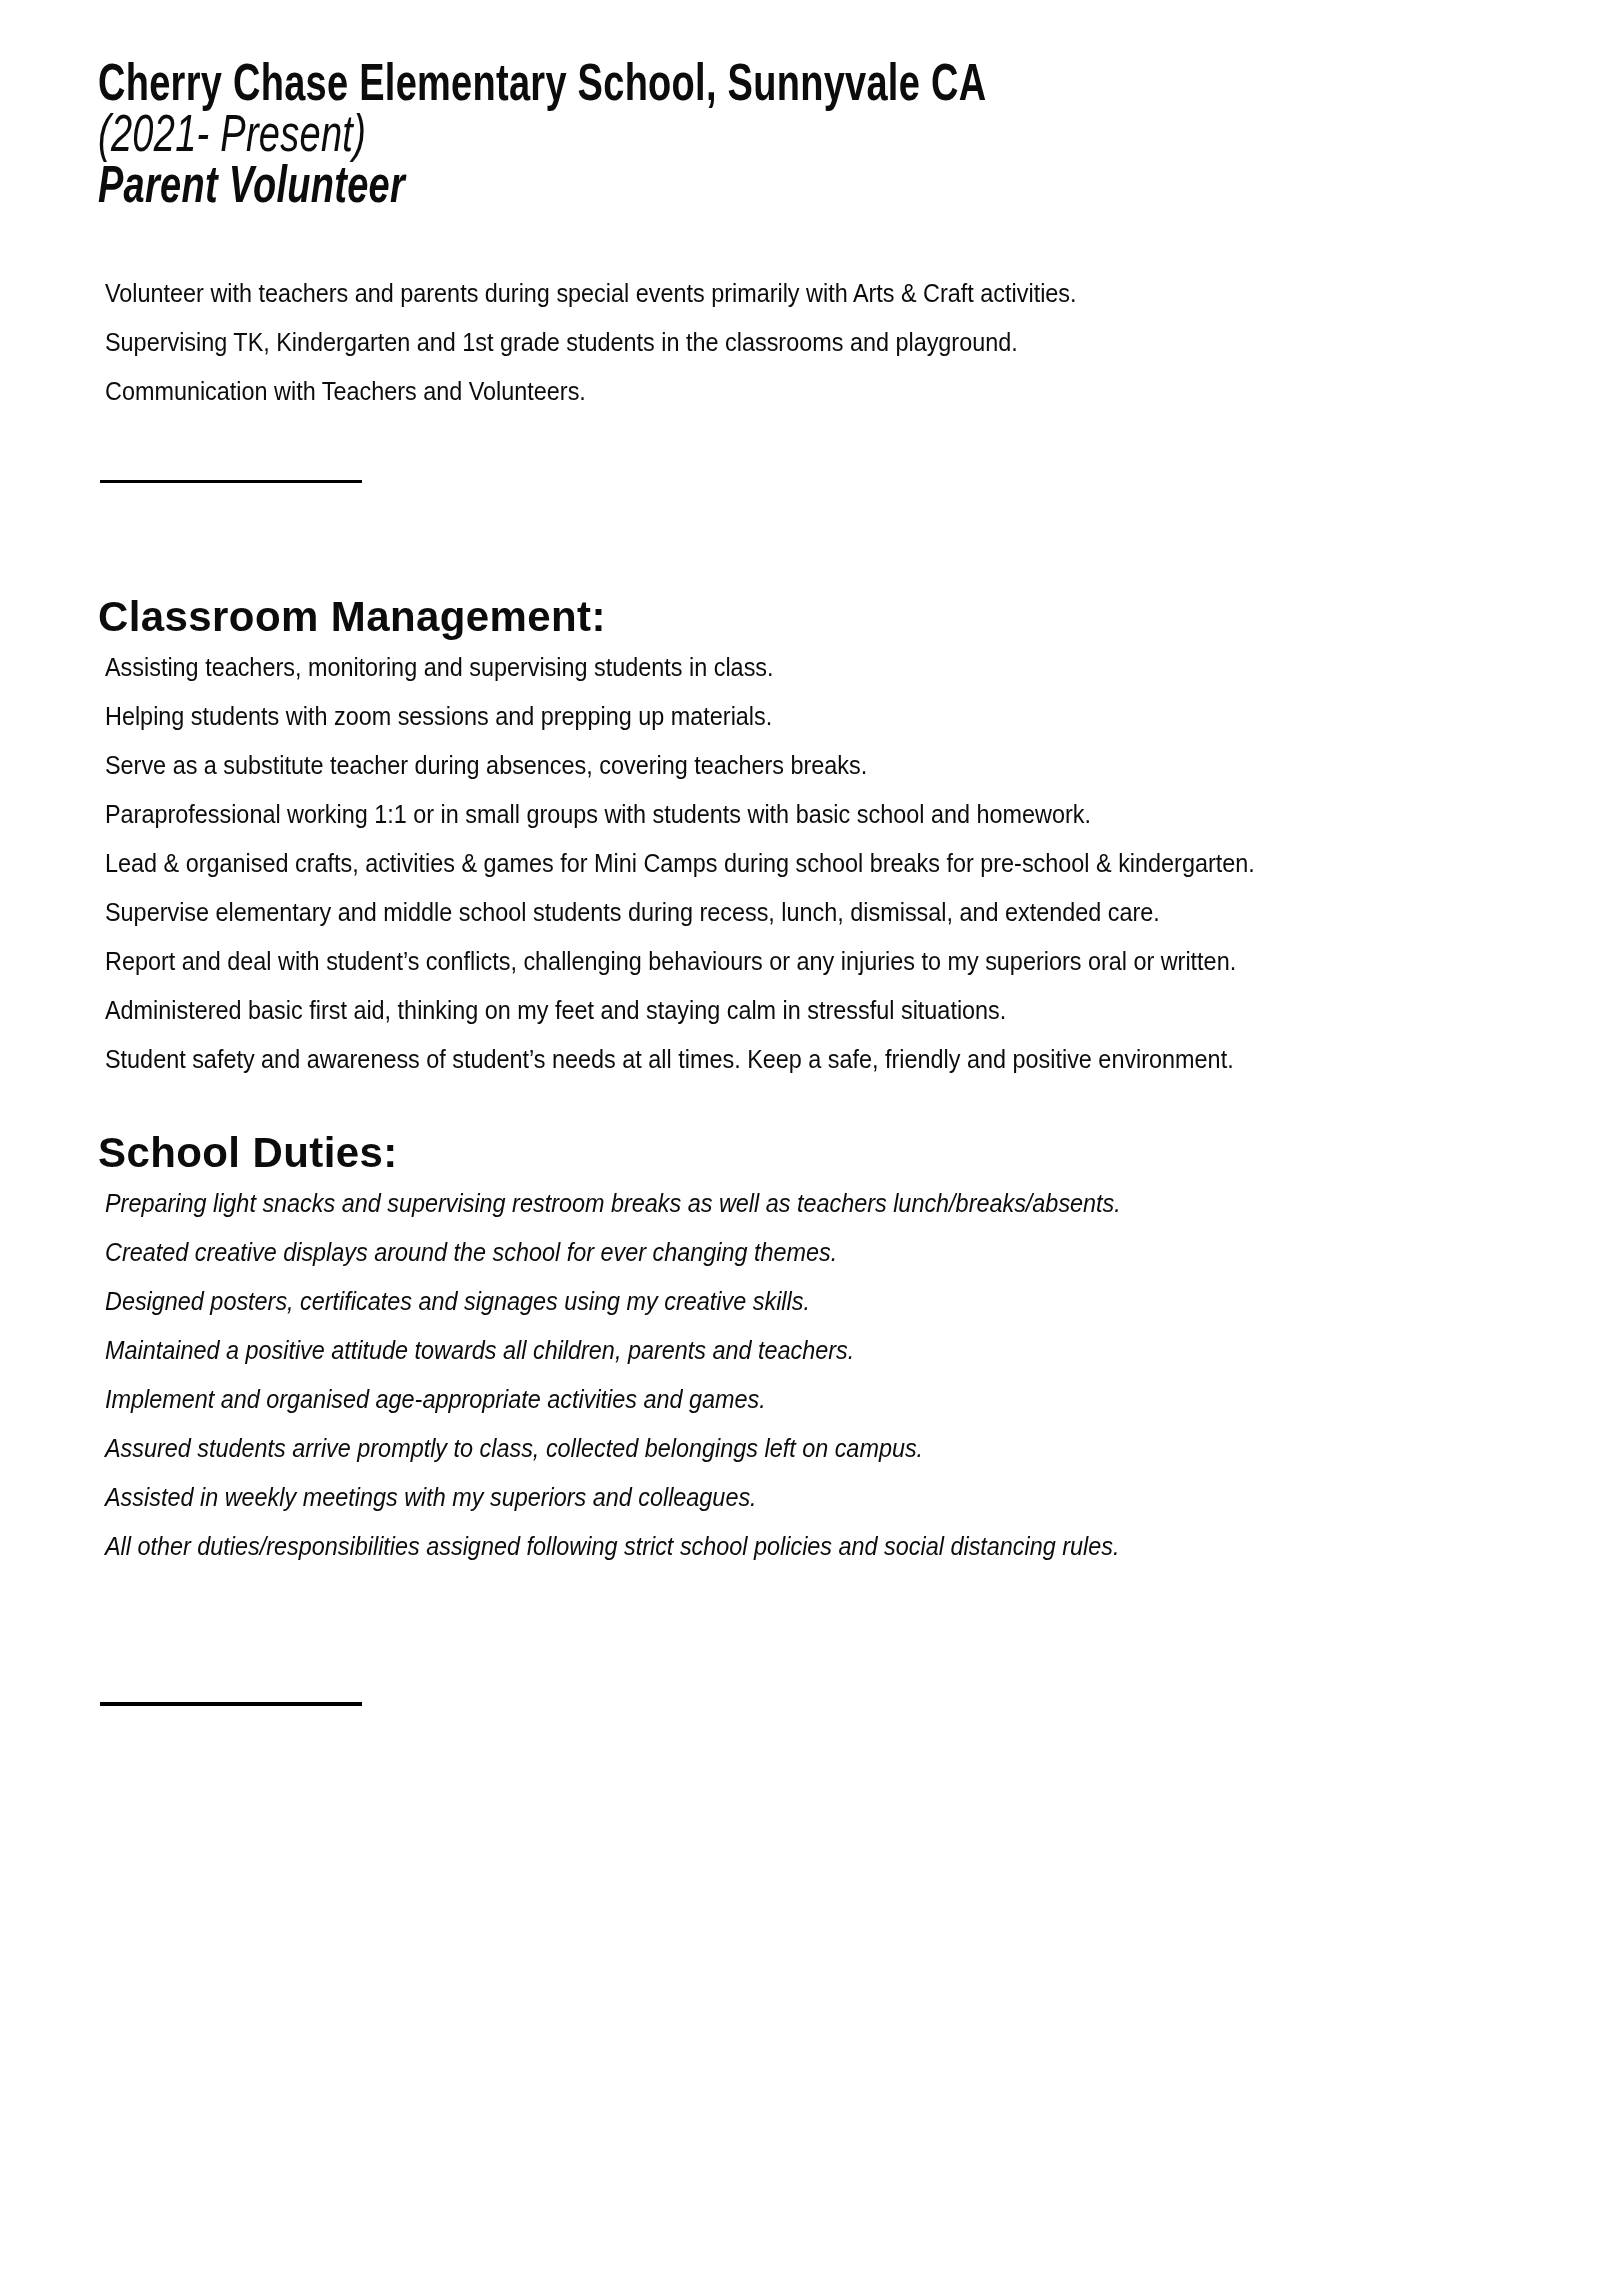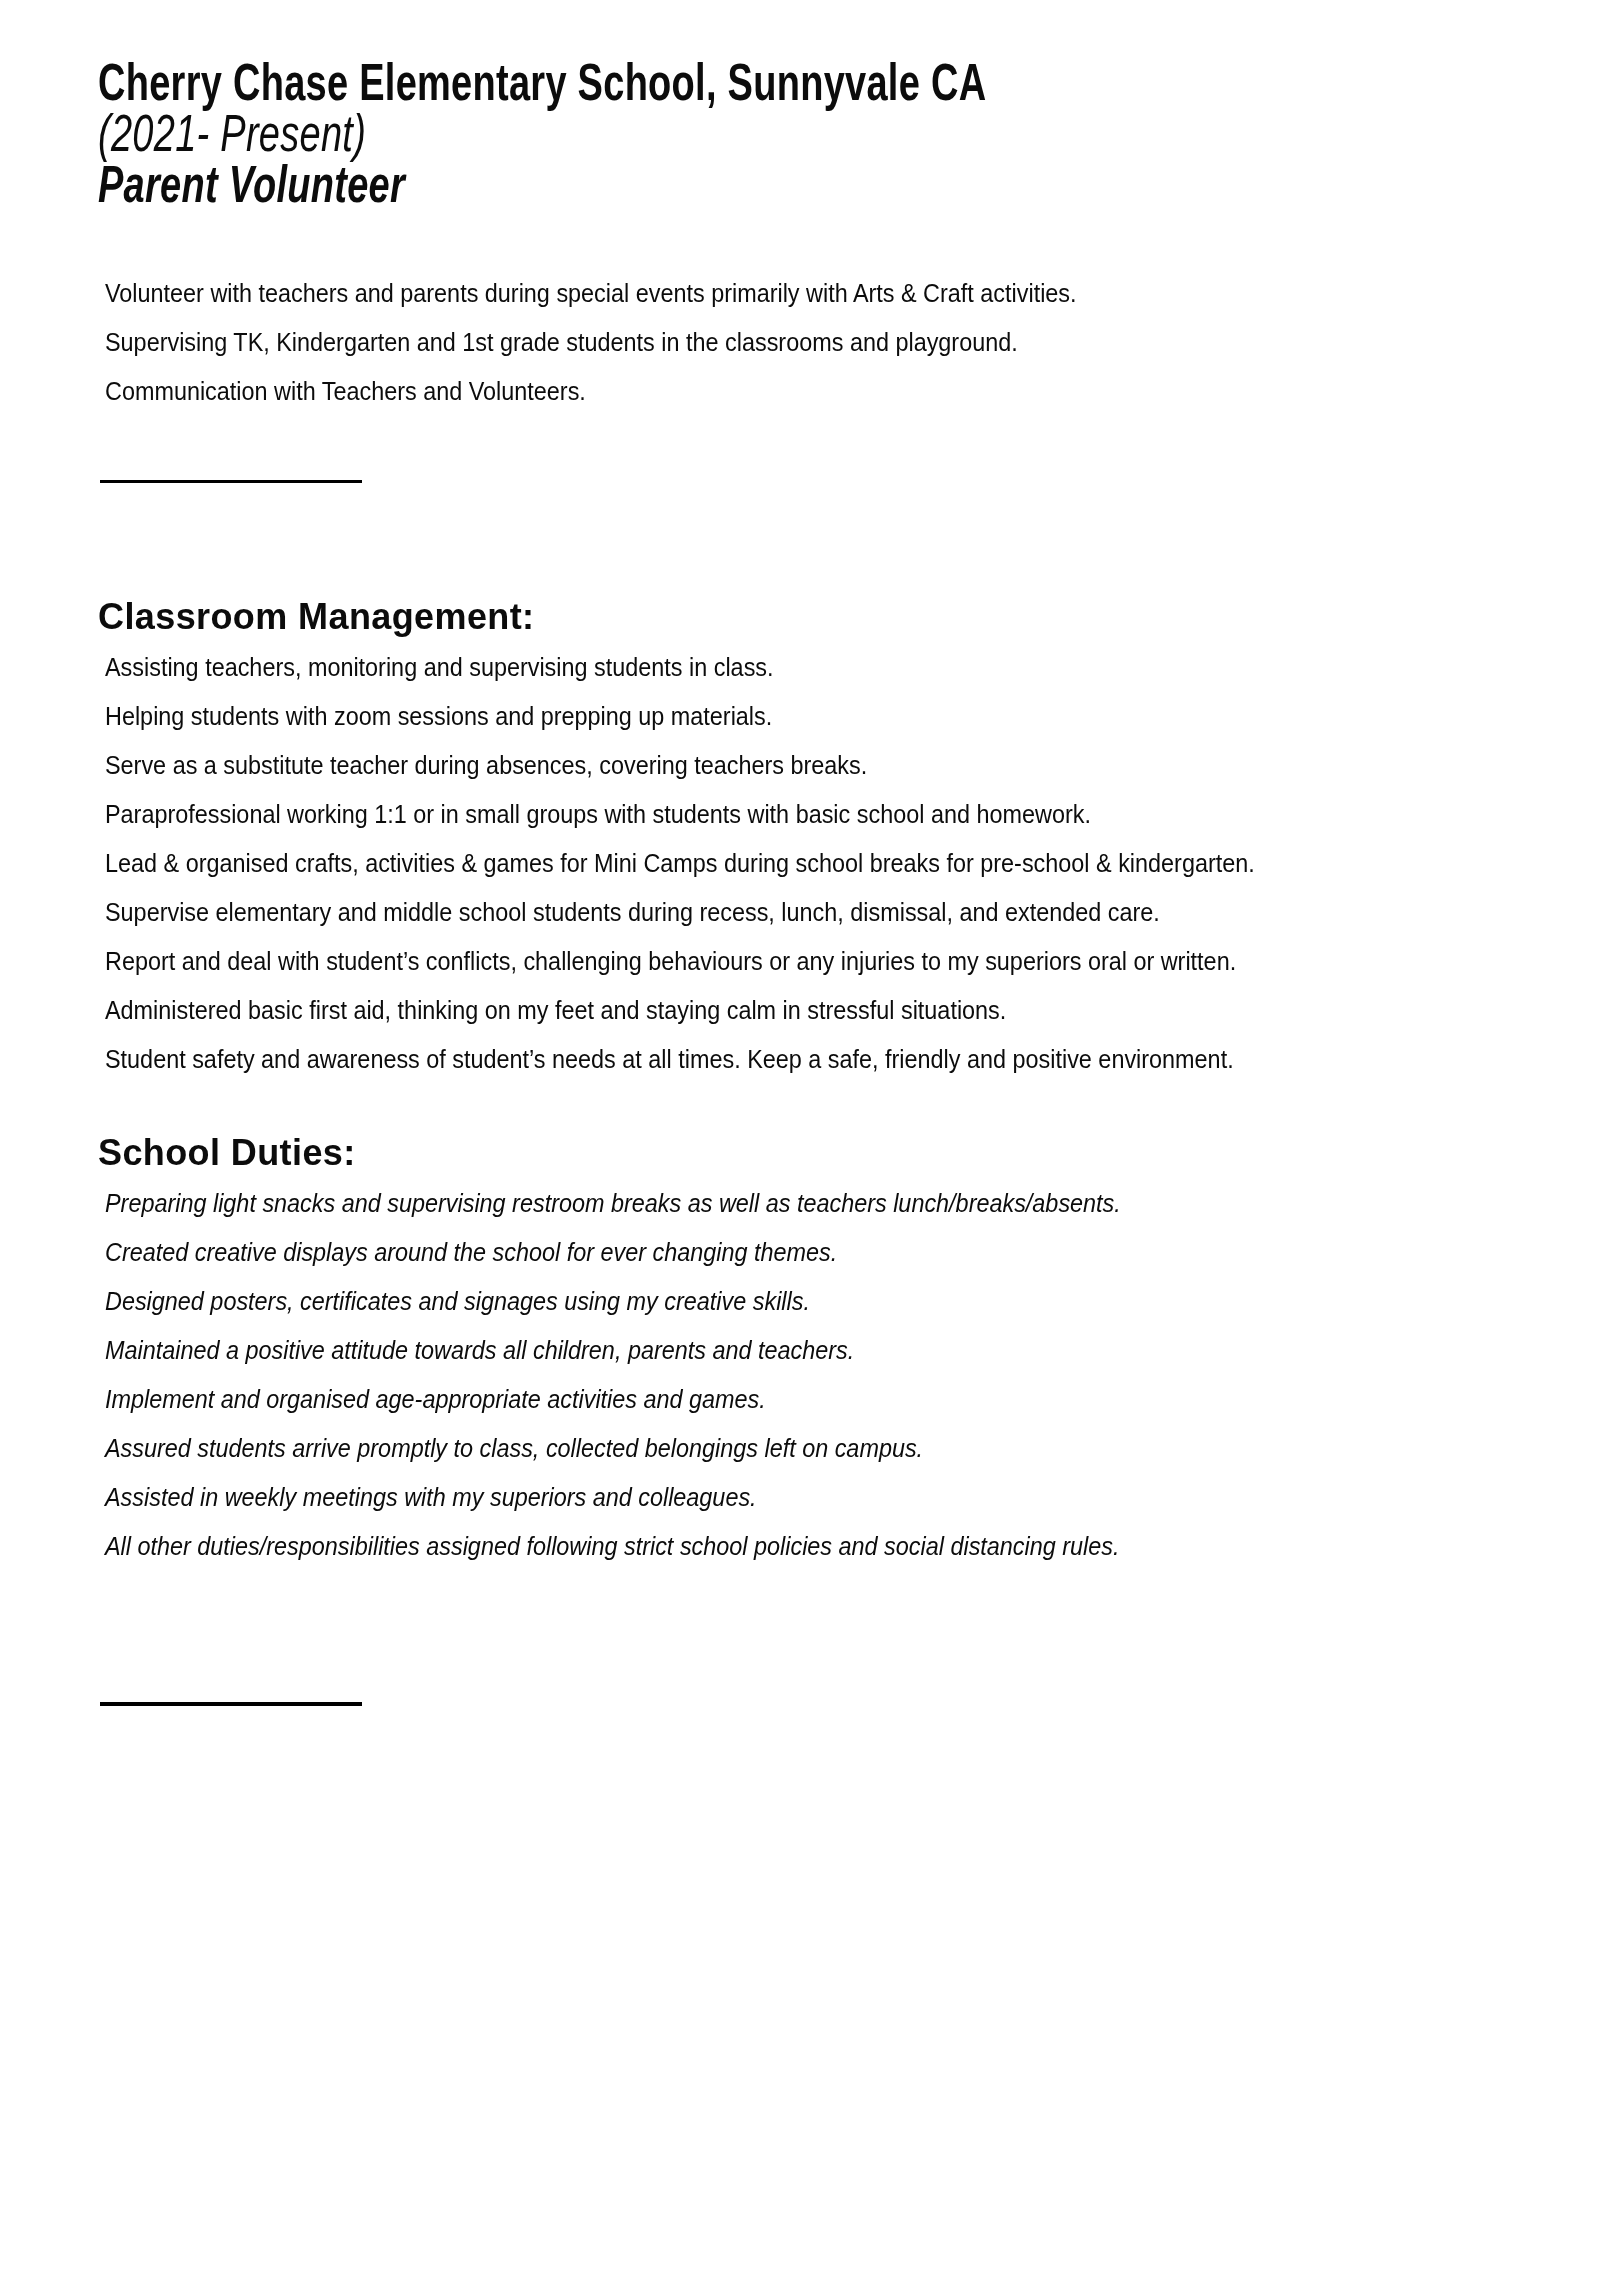--- a/index.html
+++ b/index.html
@@ -30,21 +30,21 @@
     white-space: nowrap;
     transform: scaleX(0.73);
     transform-origin: 0 50%;
     letter-spacing: 0.4px;
   }
   .entry-name  { font-weight: bold; }
   .entry-dates { font-weight: normal; font-style: italic; }
   .entry-role  { font-weight: bold;  font-style: italic; }
 
   .section-heading {
-    font-size: 36px;
+    font-size: 42px;
     font-weight: bold;
     line-height: 42px;
     white-space: nowrap;
     letter-spacing: 0.4px;
   }
 
   .bullet {
     font-size: 26px;
     line-height: 49px;
     white-space: nowrap;

